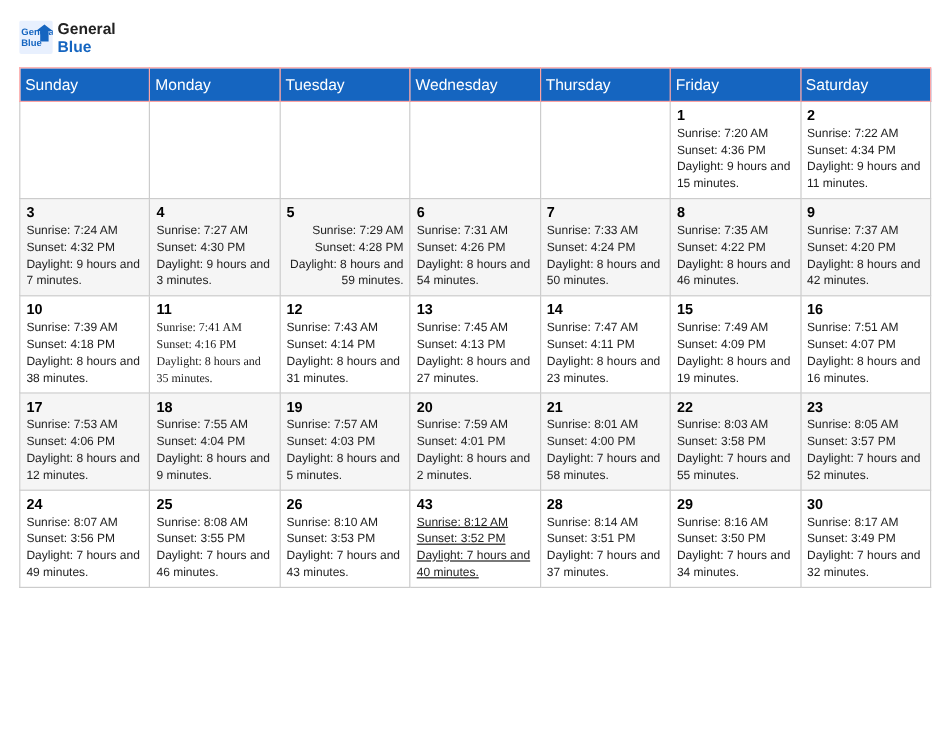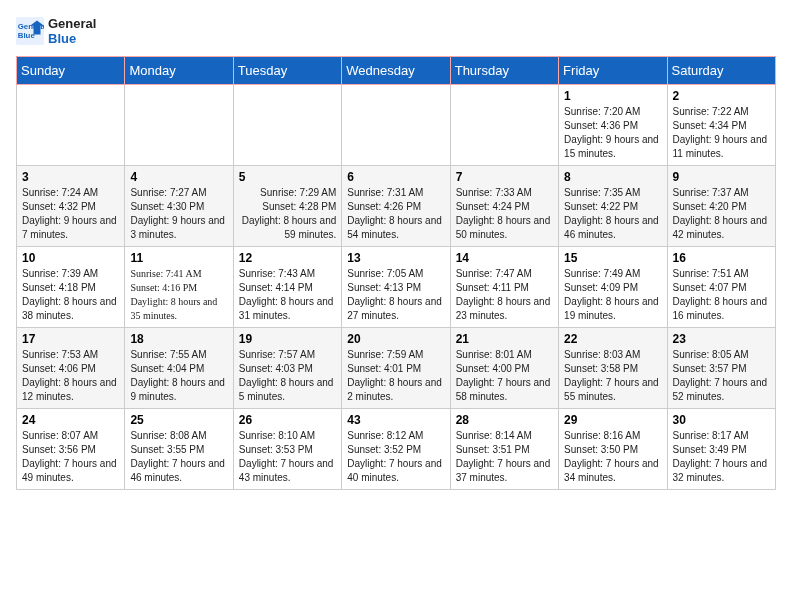--- a/index.html
+++ b/index.html
@@ -188,21 +188,21 @@
 Daylight: 8 hours and 35 minutes.</div>
         </td>
         <td>
           <div class="day-number">12</div>
           <div class="day-info" style="white-space: pre-line;">Sunrise: 7:43 AM
 Sunset: 4:14 PM
 Daylight: 8 hours and 31 minutes.</div>
         </td>
         <td>
           <div class="day-number">13</div>
-          <div class="day-info" style="white-space: pre-line;">Sunrise: 7:05 AM
+          <div class="day-info" style="white-space: pre-line;">Sunrise: 7:45 AM
 Sunset: 4:13 PM
 Daylight: 8 hours and 27 minutes.</div>
         </td>
         <td>
           <div class="day-number">14</div>
           <div class="day-info" style="white-space: pre-line;">Sunrise: 7:47 AM
 Sunset: 4:11 PM
 Daylight: 8 hours and 23 minutes.</div>
         </td>
         <td>
@@ -276,21 +276,21 @@
 Daylight: 7 hours and 46 minutes.</div>
         </td>
         <td>
           <div class="day-number">26</div>
           <div class="day-info" style="white-space: pre-line;">Sunrise: 8:10 AM
 Sunset: 3:53 PM
 Daylight: 7 hours and 43 minutes.</div>
         </td>
         <td>
           <div class="day-number">43</div>
-          <div class="day-info" style="white-space: pre-line;">Sunrise: 8:12 AM
+          <div class="day-info" style="white-space: pre-line; text-decoration: underline;">Sunrise: 8:12 AM
 Sunset: 3:52 PM
 Daylight: 7 hours and 40 minutes.</div>
         </td>
         <td>
           <div class="day-number">28</div>
           <div class="day-info" style="white-space: pre-line;">Sunrise: 8:14 AM
 Sunset: 3:51 PM
 Daylight: 7 hours and 37 minutes.</div>
         </td>
         <td>

